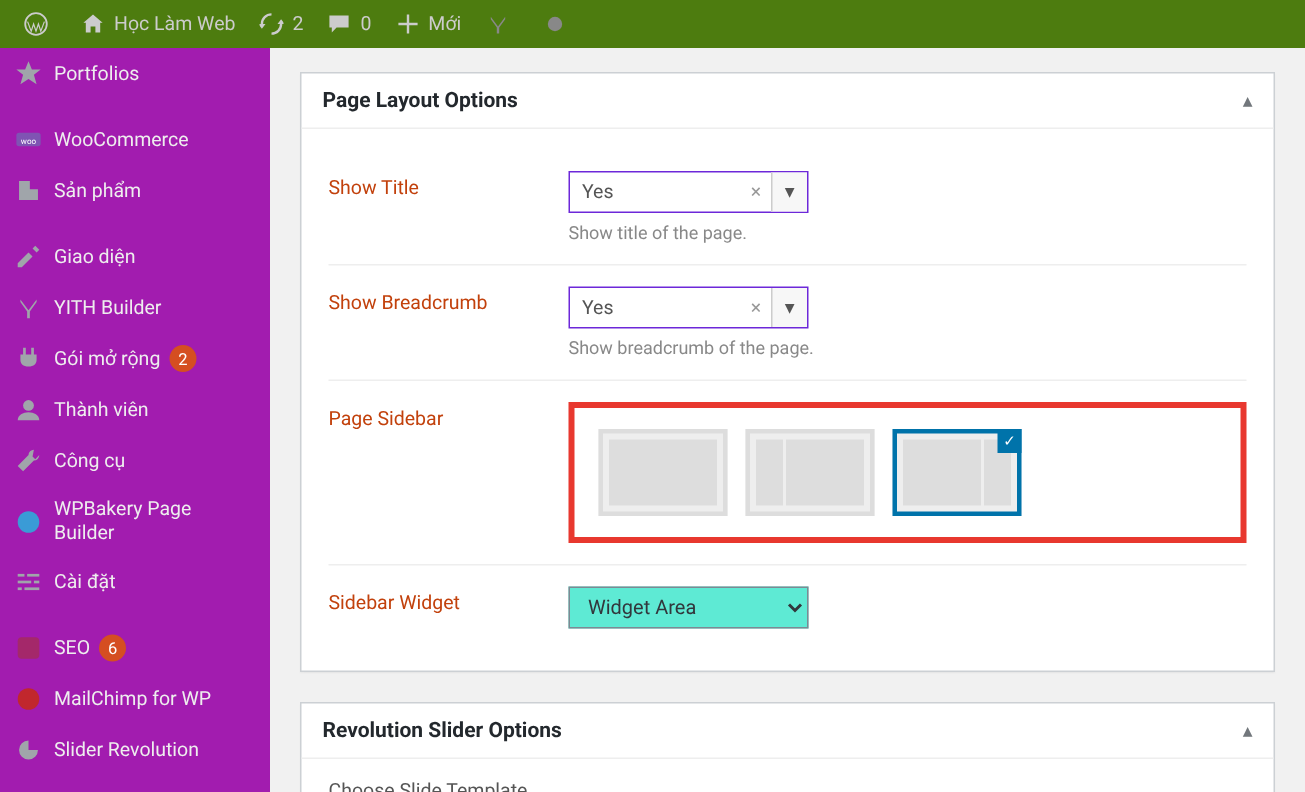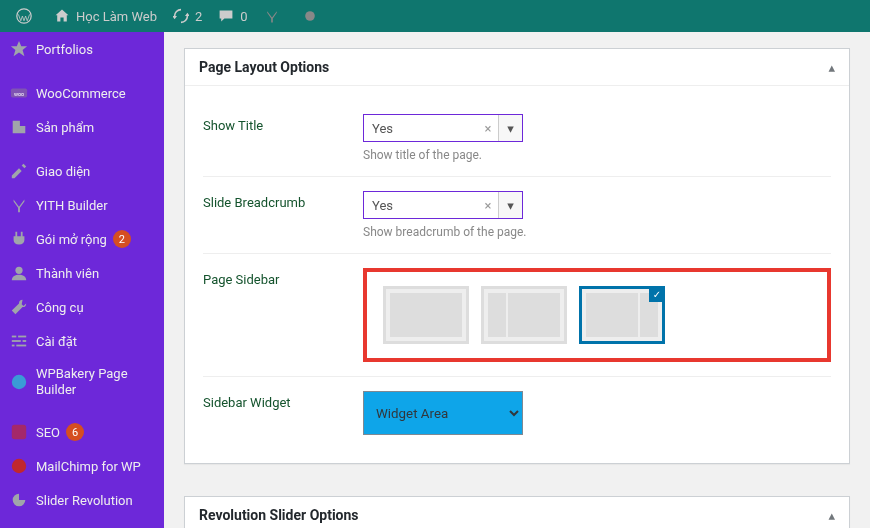--- a/index.html
+++ b/index.html
@@ -1,46 +1,46 @@
 <!DOCTYPE html>
 <html><head>
 <meta charset="utf-8">
 <style>
 *{margin:0;padding:0;box-sizing:border-box;font-family:-apple-system,BlinkMacSystemFont,"Segoe UI",Roboto,sans-serif}
 body{background:#f1f1f1;font-size:13px;color:#444}
-.topbar{height:32px;background:#0f766e;color:#ccc;display:flex;align-items:center;padding:0 8px;font-size:13px}
+.topbar{height:32px;background:#4d7c0f;color:#ccc;display:flex;align-items:center;padding:0 8px;font-size:13px}
 .topbar .item{display:flex;align-items:center;padding:0 8px;height:32px;cursor:pointer}
 .topbar svg{width:16px;height:16px;margin-right:6px;fill:currentColor}
 .layout{display:flex;height:calc(528px - 32px)}
-.sidebar{width:164px;background:#6d28d9;color:#eee;overflow:hidden}
+.sidebar{width:180px;background:#a21caf;color:#eee;overflow:hidden}
 .sidebar .menu-item{display:flex;align-items:center;padding:8px 10px;cursor:pointer;font-size:13px;color:#eee}
 .sidebar .menu-item svg{width:18px;height:18px;margin-right:8px;fill:#a0a5aa;flex-shrink:0}
 .sidebar .sep{height:10px}
 .badge{display:inline-flex;align-items:center;justify-content:center;background:#d54e21;color:#fff;border-radius:10px;min-width:18px;height:18px;font-size:11px;padding:0 5px;margin-left:6px}
 .content{flex:1;padding:16px 20px;overflow-y:auto}
-.panel{background:#fff;border:1px solid #ccd0d4;box-shadow:0 1px 1px rgba(0,0,0,.04);margin-bottom:32px}
+.panel{background:#fff;border:1px solid #ccd0d4;box-shadow:0 1px 1px rgba(0,0,0,.04);margin-bottom:20px}
 .panel-header{padding:10px 14px;border-bottom:1px solid #eee;display:flex;justify-content:space-between;align-items:center;cursor:pointer}
 .panel-header h3{font-size:14px;font-weight:700;color:#23282d}
 .panel-body{padding:14px 18px}
 .field{display:flex;align-items:flex-start;padding:14px 0;border-bottom:1px solid #eee}
 .field:last-child{border-bottom:none}
-.field-label{width:160px;font-size:13px;color:#14532d;padding-top:4px}
+.field-label{width:160px;font-size:13px;color:#c2410c;padding-top:4px}
 .field-control{flex:1}
 .select-wrap{display:inline-flex;border:1px solid #6d28d9;background:#fff;height:28px;width:160px;position:relative}
 .select-wrap .val{flex:1;padding:4px 8px;display:flex;align-items:center;color:#555}
 .select-wrap .clear{width:20px;display:flex;align-items:center;justify-content:center;color:#999;cursor:pointer}
 .select-wrap .arrow{width:24px;border-left:1px solid #ccc;background:#f7f7f7;display:flex;align-items:center;justify-content:center;color:#555}
 .desc{color:#888;font-size:12px;margin-top:6px}
 .layout-options{display:flex;gap:12px;border:4px solid #e8382f;padding:14px 16px}
 .layout-opt{width:86px;height:58px;border:3px solid #ddd;background:#eee;padding:4px;display:flex;gap:2px;cursor:pointer;position:relative}
 .layout-opt.selected{border-color:#0073aa}
 .layout-opt .block{background:#ddd;flex:1}
 .layout-opt .narrow{flex:0 0 18px}
 .layout-opt .check{position:absolute;top:-3px;right:-3px;width:16px;height:16px;background:#0073aa;color:#fff;display:flex;align-items:center;justify-content:center;font-size:10px}
-select.native{height:44px;border:1px solid #7e8993;padding:2px 24px 2px 8px;background:#0ea5e9;color:#32373c}
+select.native{height:28px;border:1px solid #7e8993;padding:2px 24px 2px 8px;background:#5eead4;color:#32373c}
 </style>
 </head>
 <body>
 
 <div class="topbar">
   <div class="item">
       <svg viewBox="0 0 20 20">
         <circle cx="10" cy="10" r="9" fill="none" stroke="currentColor" stroke-width="1.5"></circle>
         <path d="M3 8l3 8 2-6 2 6 2-6 2 6 3-8" fill="none" stroke="currentColor" stroke-width="1"></path>
       </svg>
@@ -58,20 +58,26 @@
       <span>2</span>
     </div>
   <div class="item">
       <svg viewBox="0 0 20 20">
         <path d="M2 3h16v10H8l-4 4v-4H2z"></path>
       </svg>
       <span>0</span>
     </div>
   <div class="item">
       <svg viewBox="0 0 20 20">
+        <path d="M9 2h2v7h7v2h-7v7H9v-7H2V9h7z"></path>
+      </svg>
+      <span>Mới</span>
+    </div>
+  <div class="item">
+      <svg viewBox="0 0 20 20">
         <path d="M4 4l6 8 6-8v2l-5 7v5h-2v-5L4 6z" fill="#888"></path>
       </svg>
     </div>
   <div class="item">
       <svg viewBox="0 0 20 20">
         <circle cx="10" cy="10" r="6" fill="#888"></circle>
       </svg>
     </div>
 </div>
 
@@ -122,38 +128,38 @@
           <circle cx="10" cy="7" r="4"></circle>
           <path d="M2 18c0-4 4-6 8-6s8 2 8 6z"></path>
         </svg>
         <span>Thành viên</span>
       </div>
   <div class="menu-item">
         <svg viewBox="0 0 20 20">
           <path d="M14 2a4 4 0 00-4 4l-8 8 4 4 8-8a4 4 0 004-4l-3 3-2-2z"></path>
         </svg>
         <span>Công cụ</span>
+      </div>
+  <div class="menu-item">
+        <svg viewBox="0 0 20 20">
+          <circle cx="10" cy="10" r="8" fill="#3a9bd6"></circle>
+        </svg>
+        <span style="line-height:1.2">WPBakery Page Builder</span>
       </div>
   <div class="menu-item">
         <svg viewBox="0 0 20 20">
           <rect x="2" y="4" width="5" height="2"></rect>
           <rect x="9" y="4" width="9" height="2"></rect>
           <rect x="2" y="9" width="10" height="2"></rect>
           <rect x="14" y="9" width="4" height="2"></rect>
           <rect x="2" y="14" width="3" height="2"></rect>
           <rect x="7" y="14" width="11" height="2"></rect>
         </svg>
         <span>Cài đặt</span>
       </div>
-  <div class="menu-item">
-        <svg viewBox="0 0 20 20">
-          <circle cx="10" cy="10" r="8" fill="#3a9bd6"></circle>
-        </svg>
-        <span style="line-height:1.2">WPBakery Page Builder</span>
-      </div>
   <div class="sep"></div>
   <div class="menu-item">
         <svg viewBox="0 0 20 20">
           <rect x="2" y="2" width="16" height="16" rx="3" fill="#a4286a"></rect>
         </svg>
         <span>SEO</span>
         <span class="badge">6</span>
       </div>
   <div class="menu-item">
         <svg viewBox="0 0 20 20">
@@ -184,21 +190,21 @@
           <div class="select-wrap">
             <div class="val">Yes</div>
             <div class="clear">×</div>
             <div class="arrow">▾</div>
           </div>
           <div class="desc">Show title of the page.</div>
         </div>
       </div>
 
       <div class="field">
-        <div class="field-label">Slide Breadcrumb</div>
+        <div class="field-label">Show Breadcrumb</div>
         <div class="field-control">
           <div class="select-wrap">
             <div class="val">Yes</div>
             <div class="clear">×</div>
             <div class="arrow">▾</div>
           </div>
           <div class="desc">Show breadcrumb of the page.</div>
         </div>
       </div>
 

